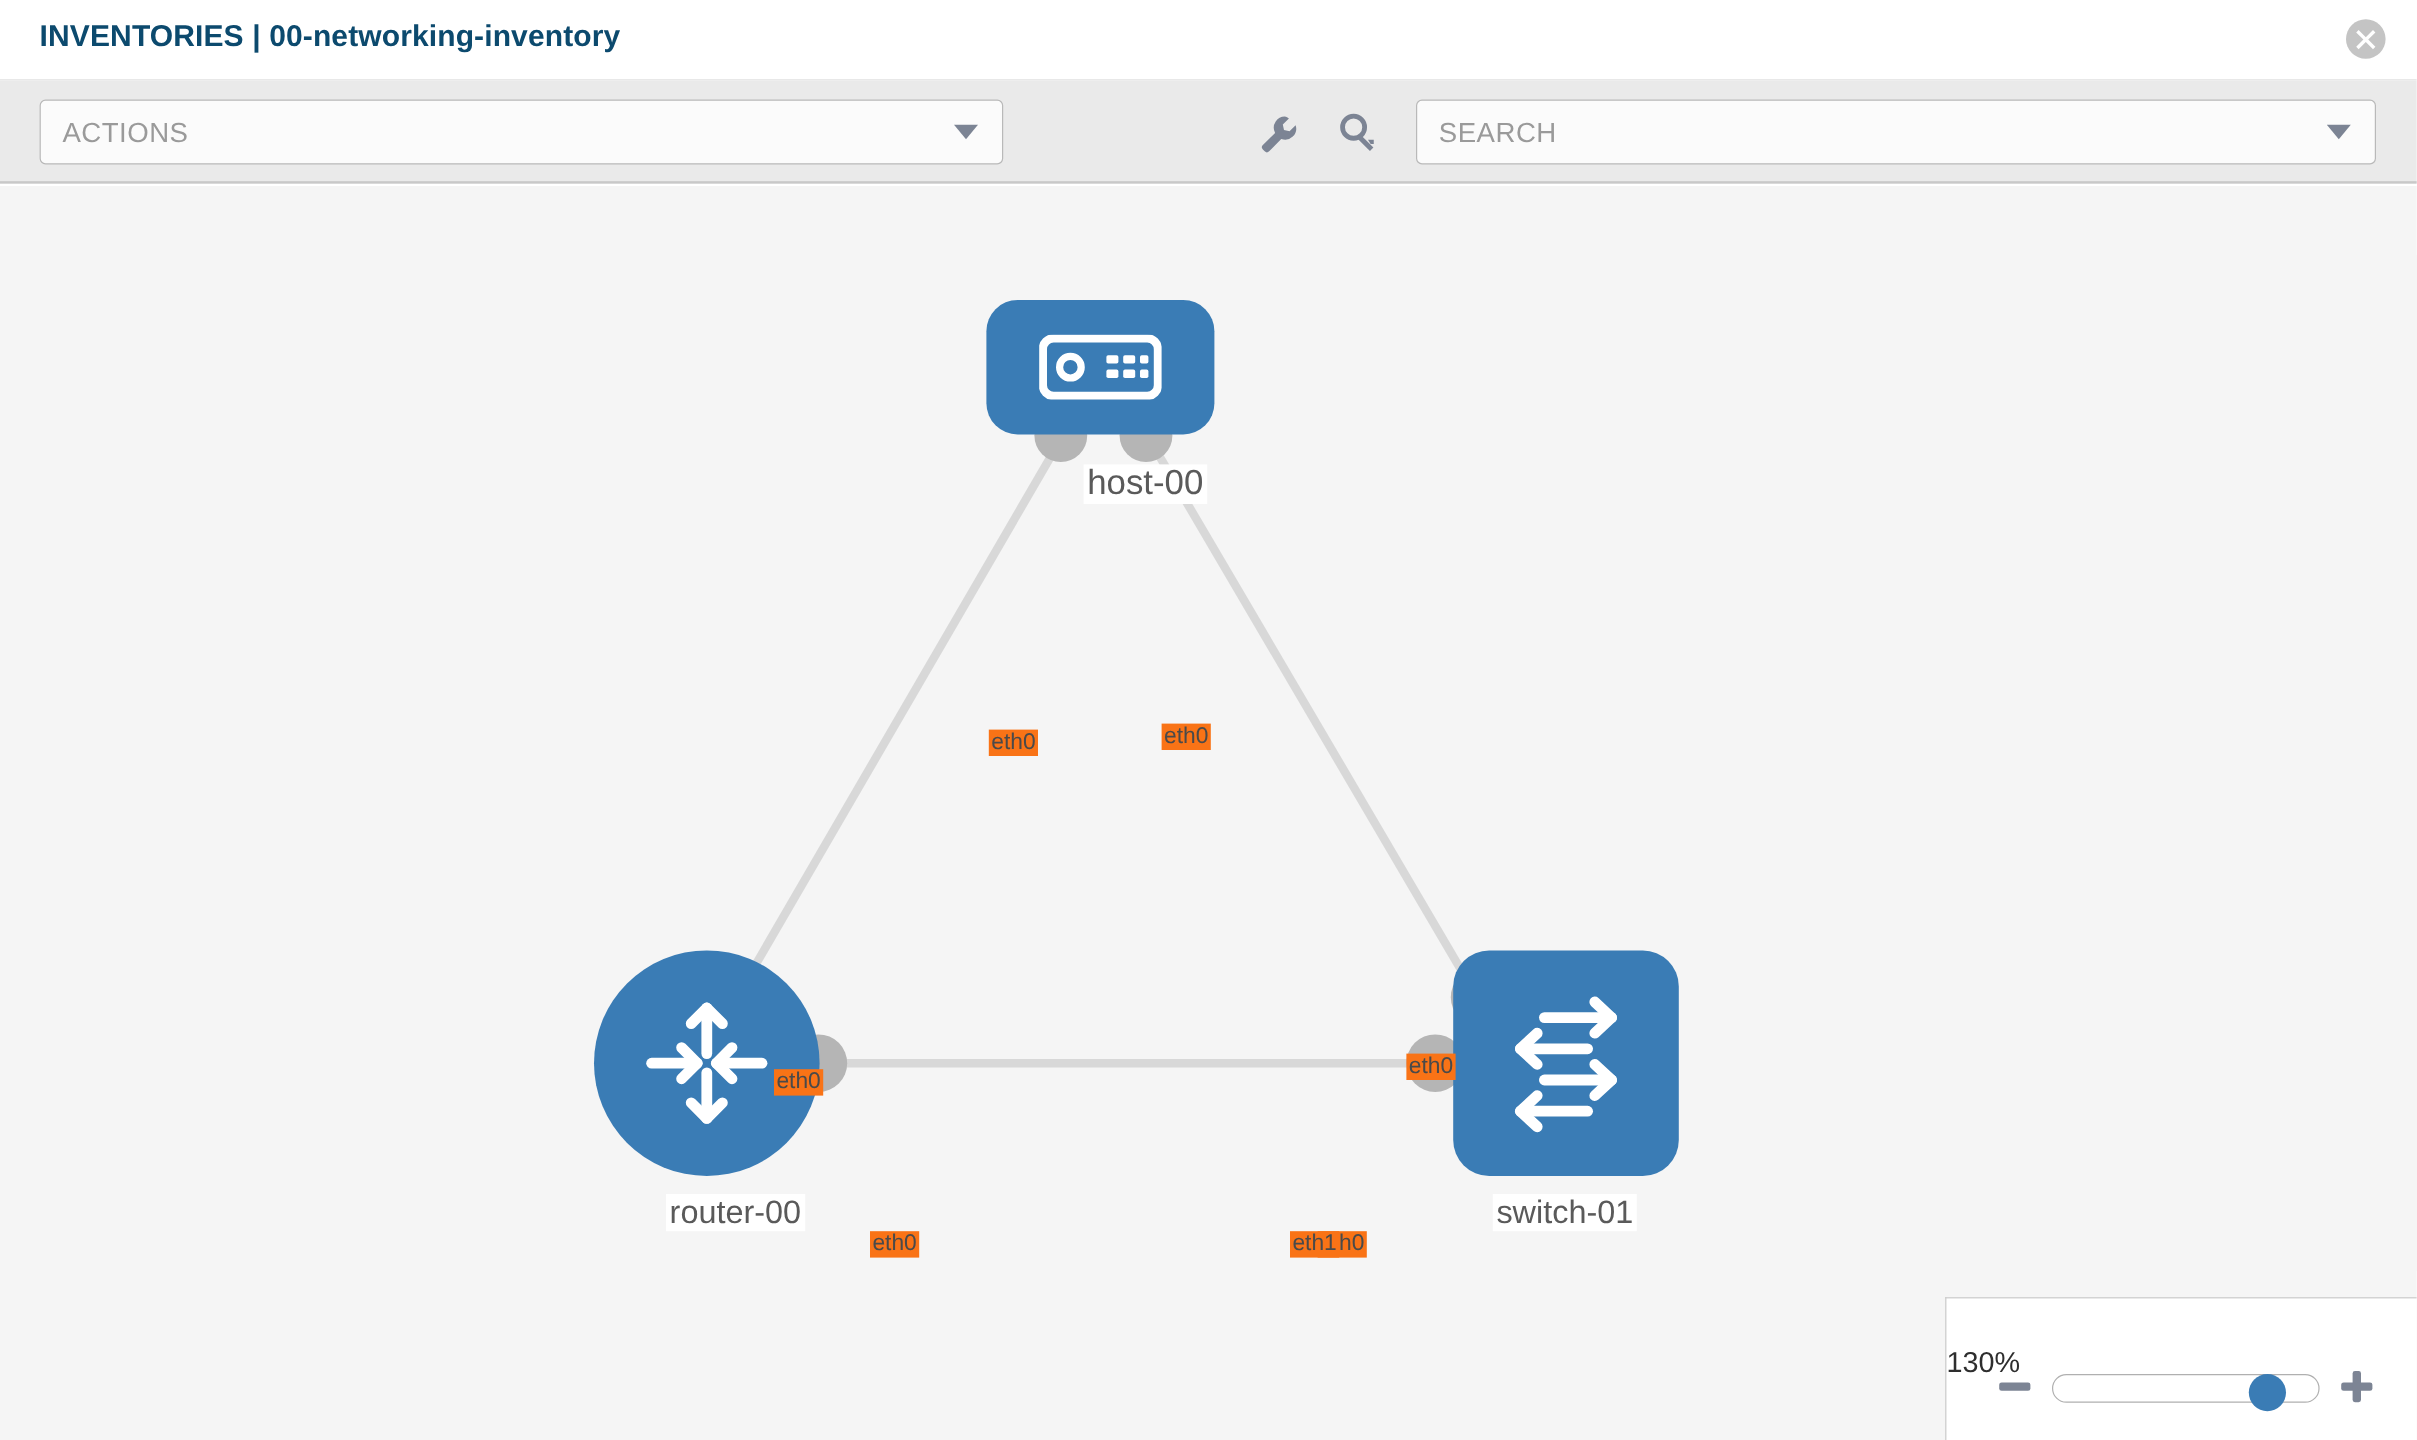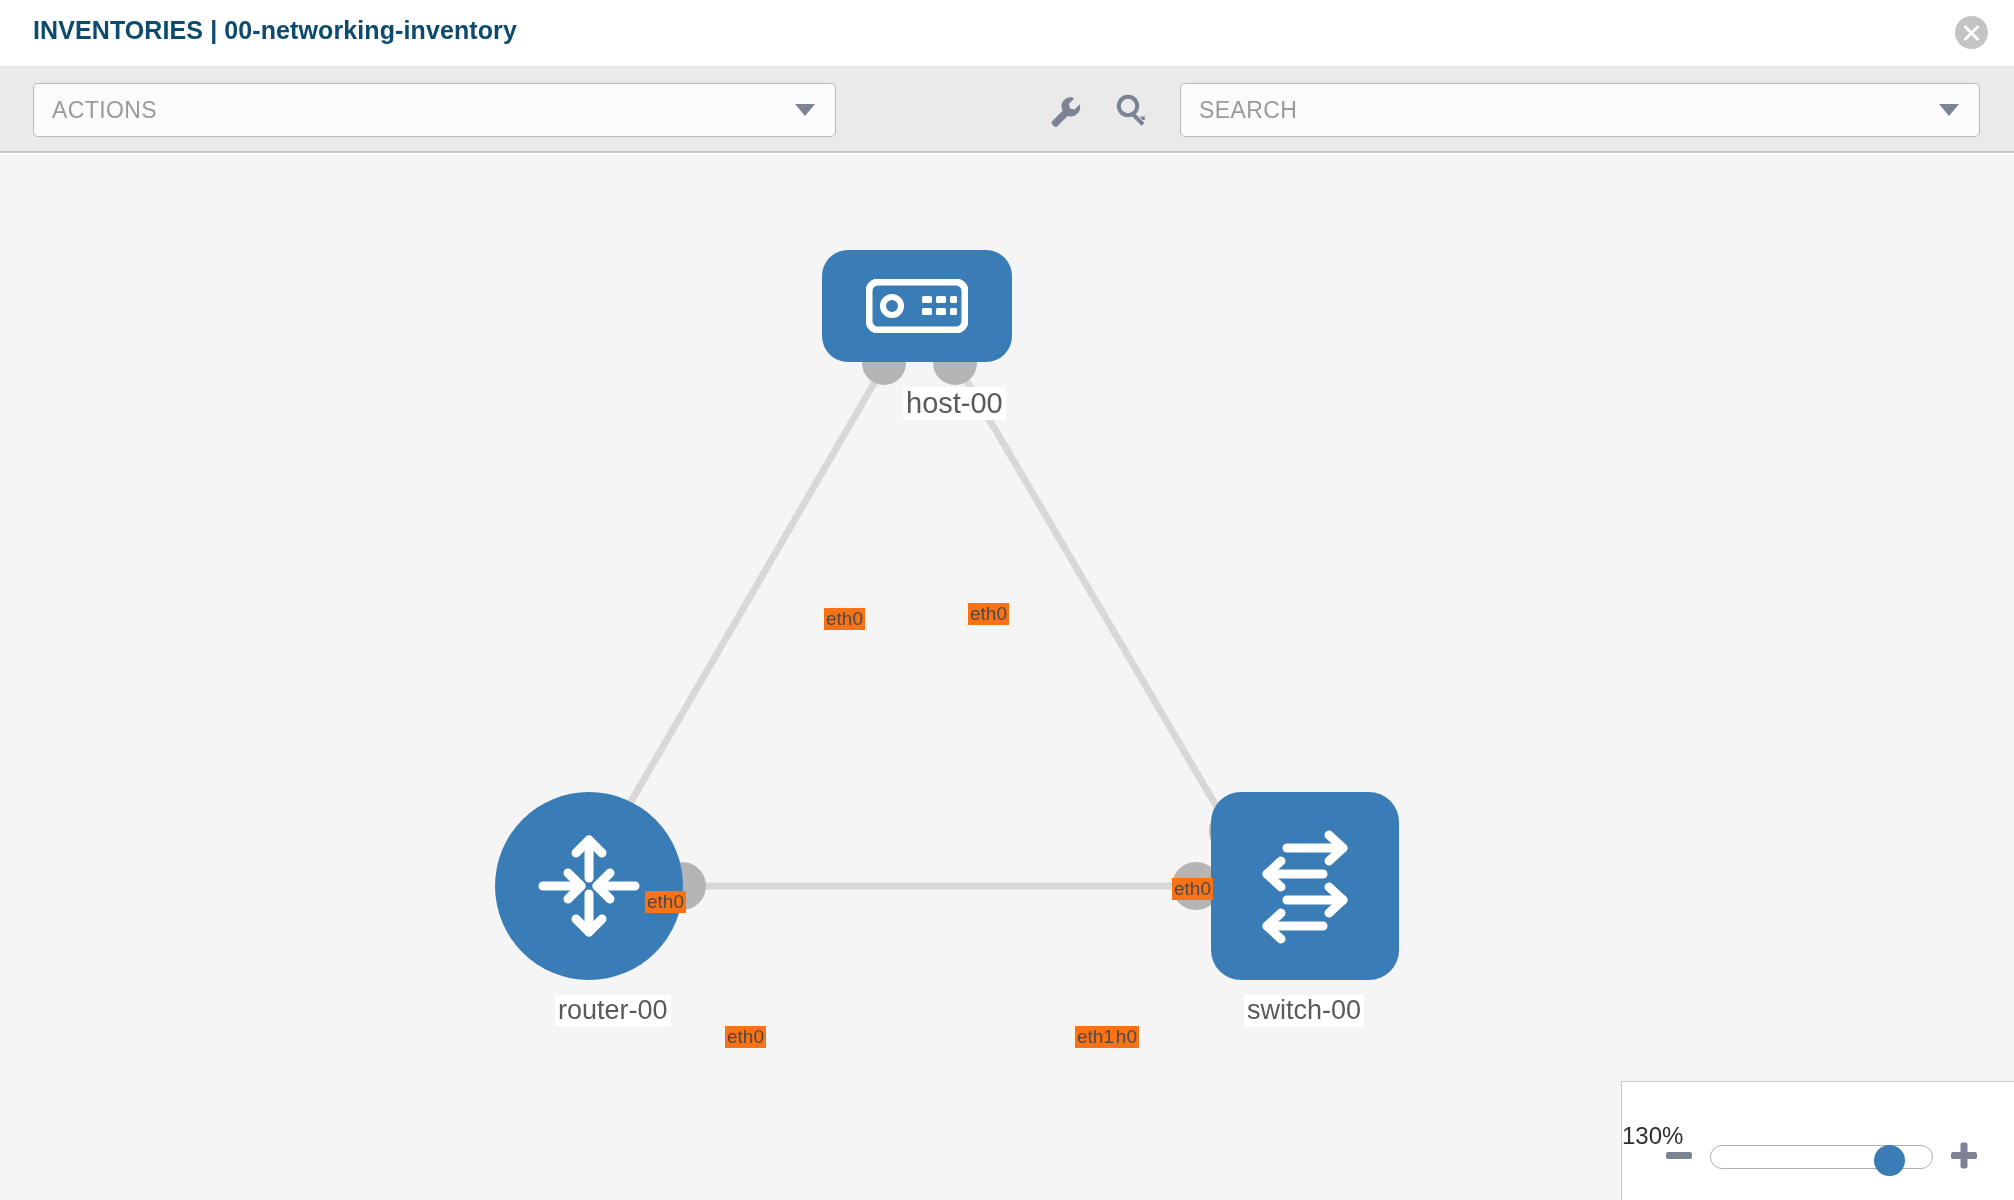--- a/index.html
+++ b/index.html
@@ -315,21 +315,21 @@
 
             <line x1="42" y1="74" x2="98" y2="74"></line>
             <polyline points="84,61 98,74 84,87"></polyline>
 
             <line x1="78" y1="100" x2="22" y2="100"></line>
             <polyline points="36,87 22,100 36,113"></polyline>
           </g>
         </svg>
       </div>
     </div>
-    <div class="node-label" style="left:1244px; top:840px;">switch-00</div>
+    <div class="node-label" style="left:1244px; top:840px;">switch-01</div>
 
     <div class="iface-label" style="left:824px; top:453px;">eth0</div>
     <div class="iface-label" style="left:968px; top:448px;">eth0</div>
     <div class="iface-label" style="left:645px; top:736px;">eth0</div>
     <div class="iface-label" style="left:1172px; top:723px;">eth0</div>
     <div class="iface-label" style="left:725px; top:871px;">eth0</div>
     <div class="iface-label" style="left:1098px; top:871px;">eth0</div>
     <div class="iface-label" style="left:1075px; top:871px;">eth1</div>
   </div>
 

